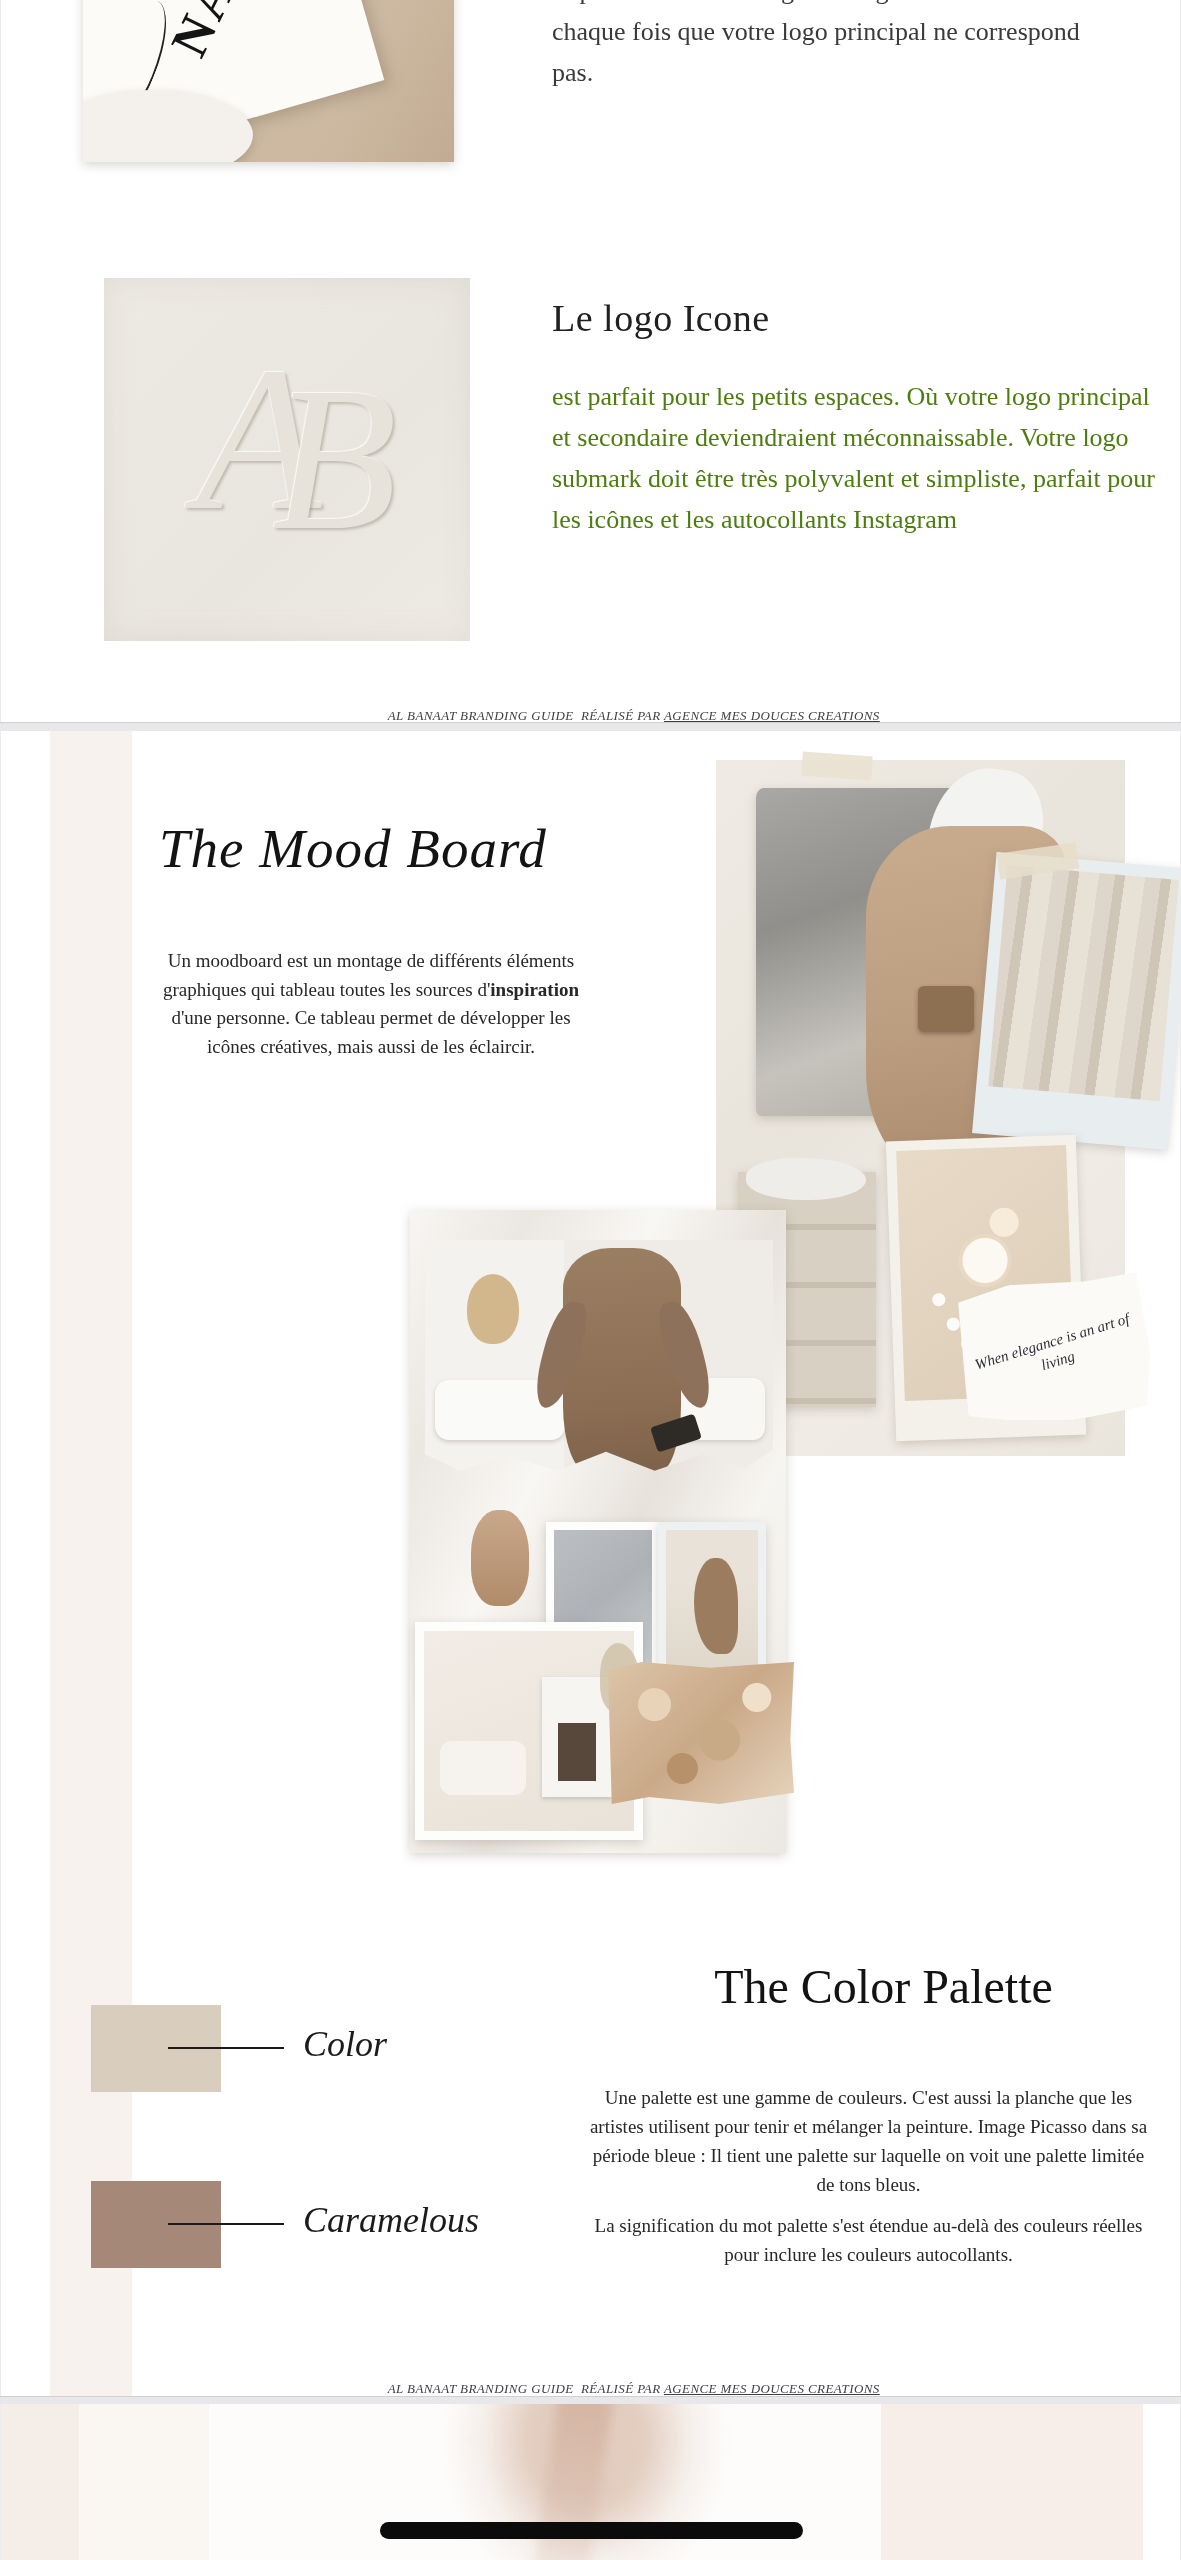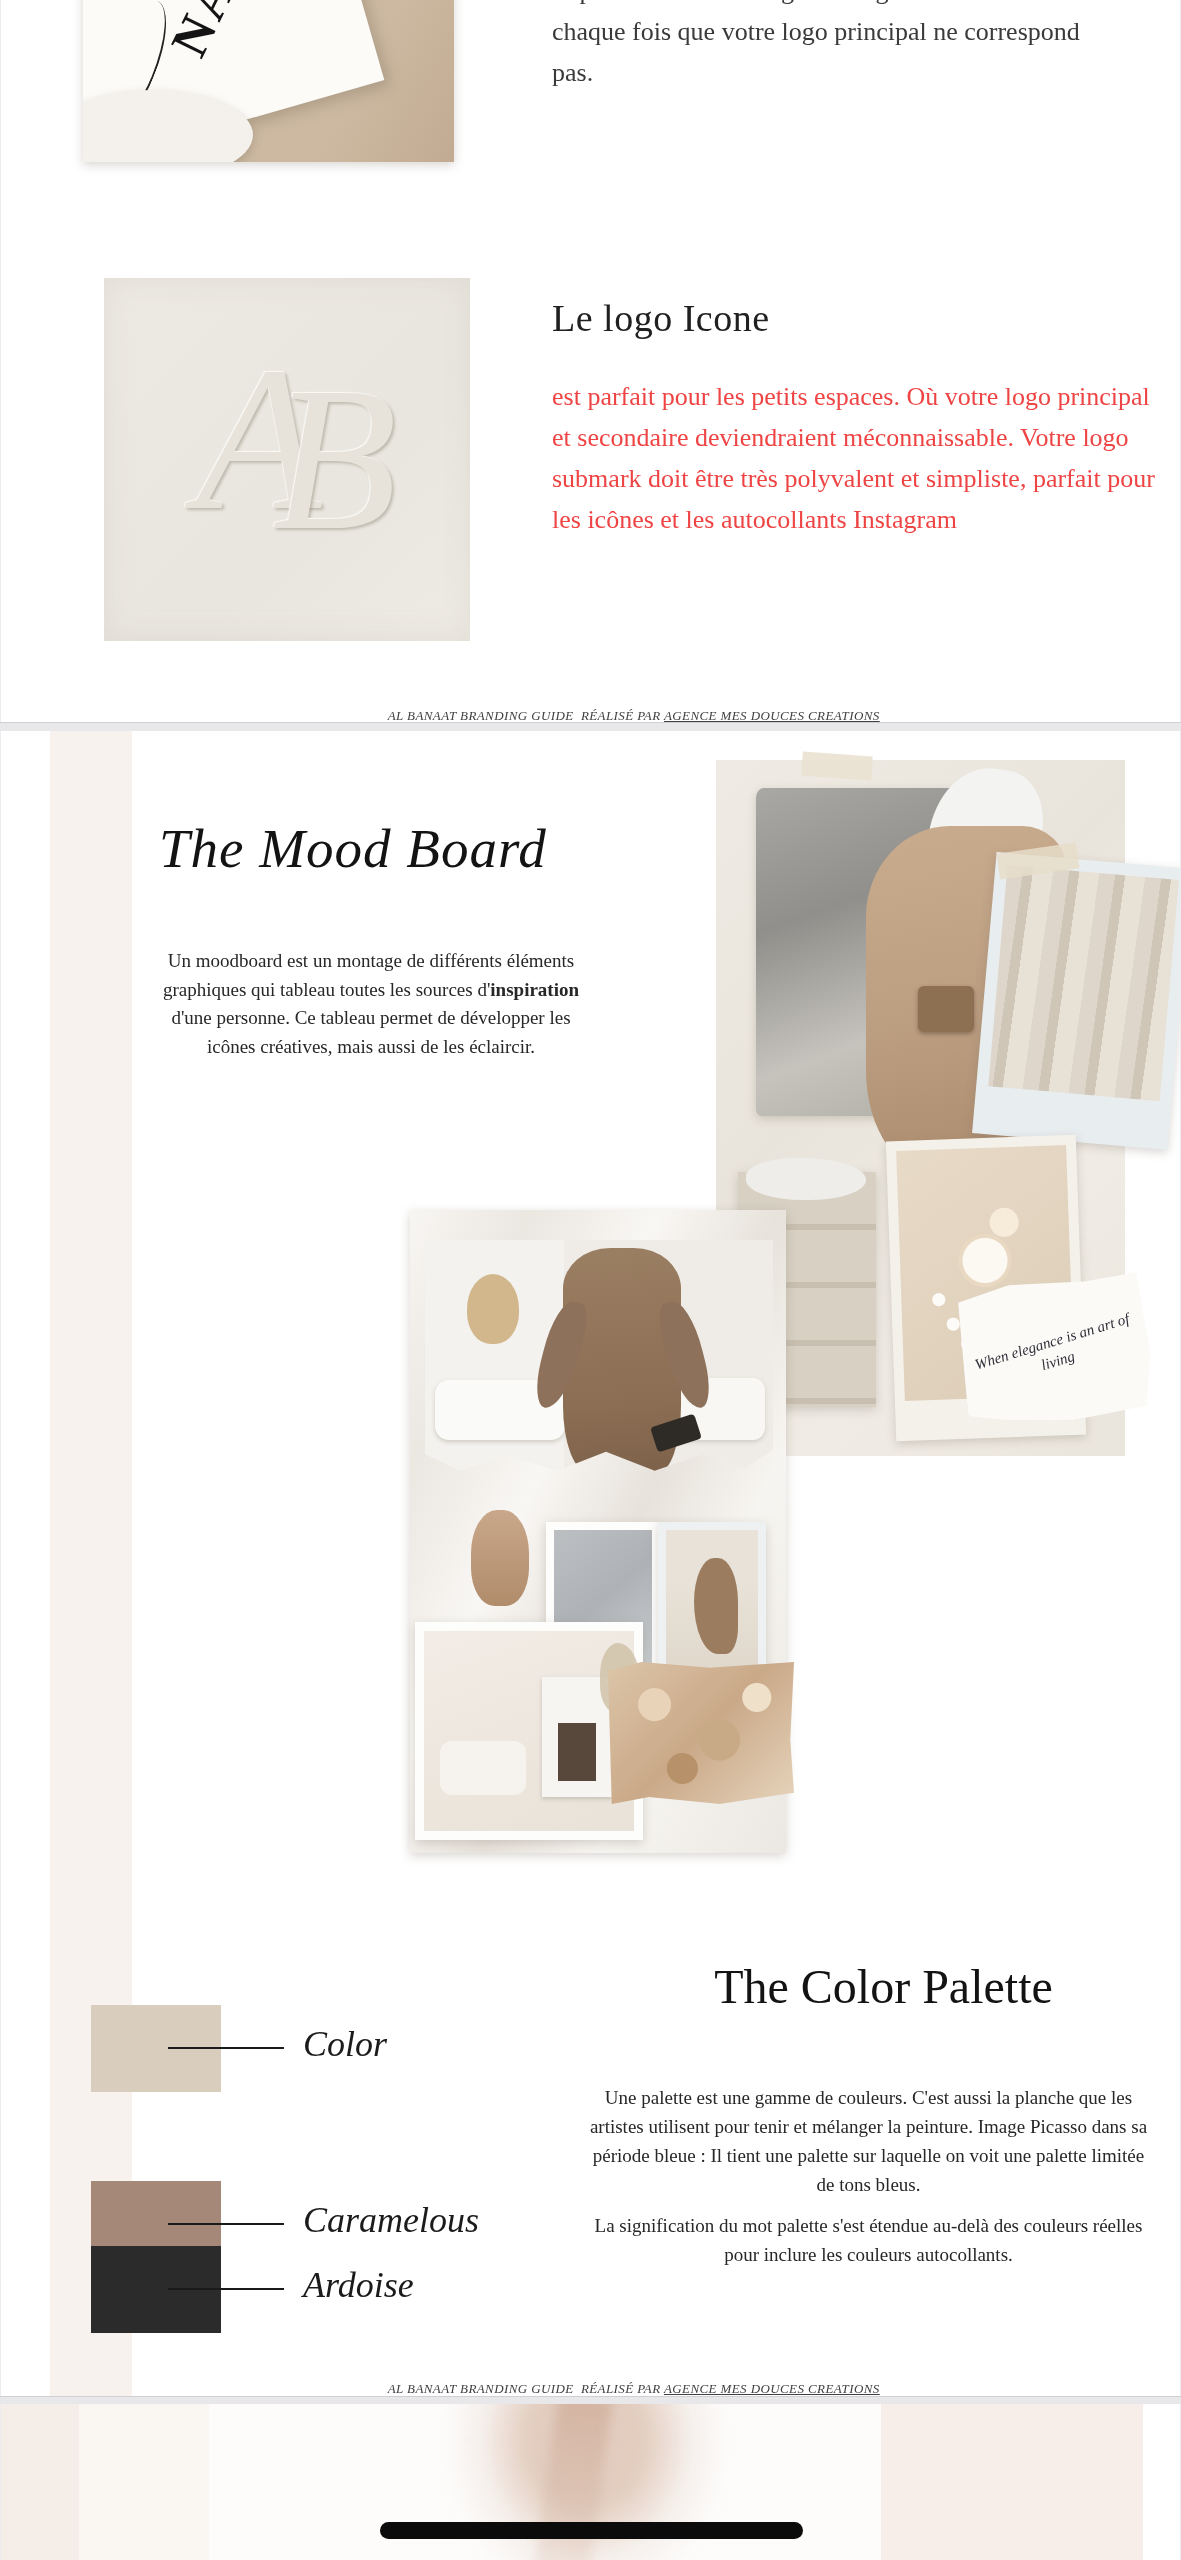--- a/index.html
+++ b/index.html
@@ -22,21 +22,21 @@
             border-radius:50%;box-shadow:0 4px 10px rgba(120,105,85,.35);}
   .p1-intro{position:absolute;left:551px;top:-30px;width:610px;font-size:26px;
             line-height:41px;color:#3a3a3a;}
   .submark{position:absolute;left:103px;top:278px;width:366px;height:363px;
            background:linear-gradient(135deg,#edeae3,#e9e6df 60%,#eeebe4);
            box-shadow:inset 0 0 30px rgba(190,184,170,.25);}
   .submark .mono{position:absolute;font-style:italic;font-size:205px;line-height:1;
                  color:#e7e3da;text-shadow:-1px -1px 1px #fbfaf6,2px 2px 3px rgba(140,132,116,.45);}
   .p1-h{position:absolute;left:551px;top:296px;font-size:38px;color:#202020;letter-spacing:.5px;}
   .p1-body{position:absolute;left:551px;top:376px;width:606px;font-size:26px;
-           line-height:41px;color:#ef4444;}
+           line-height:41px;color:#4d7c0f;}
   .footer{position:absolute;left:0;width:100%;text-align:center;font-style:italic;
           font-size:13px;letter-spacing:.4px;color:#3f3f3f;white-space:pre;padding-left:36px;}
   .footer a{color:#3f3f3f;text-decoration:underline;}
   
   .pink-strip{position:absolute;left:49px;top:0;width:82px;height:100%;background:#f8f2ef;}
   .mb-title{position:absolute;left:158px;top:86px;width:440px;font-style:italic;
             font-size:55px;color:#131313;letter-spacing:1px;}
   .mb-para{position:absolute;left:150px;top:216px;width:440px;text-align:center;
            font-size:19px;line-height:28.5px;color:#272727;}
   .cp-title{position:absolute;left:600px;top:1228px;width:565px;text-align:center;
@@ -217,25 +217,20 @@
   <div class="swatch-row" style="top:1274px;">
     <div class="swatch" style="background: rgb(217, 205, 189);"></div>
     <div class="swatch-line"></div>
     <div class="swatch-label">Color</div>
   </div>
   <div class="swatch-row" style="top:1450px;">
     <div class="swatch" style="background: rgb(166, 136, 120);"></div>
     <div class="swatch-line"></div>
     <div class="swatch-label">Caramelous</div>
   </div>
-  <div class="swatch-row" style="top:1515px;">
-    <div class="swatch" style="background: rgb(43, 43, 43);"></div>
-    <div class="swatch-line"></div>
-    <div class="swatch-label">Ardoise</div>
-  </div>
 
   <div class="footer" style="top:1634px;">
     <span>AL BANAAT BRANDING GUIDE  RÉALISÉ PAR </span><a href="#">AGENCE MES DOUCES CREATIONS</a>
   </div>
 </div>
 
 <div class="divider" style="top:2396px;height:8px;"></div>
 
 <div class="page" style="top:2404px;height:156px;background:#fdfcfb;">
   <div class="p3-band" style="left:0;width:78px;background:#f2eae4;opacity:.85;"></div>

